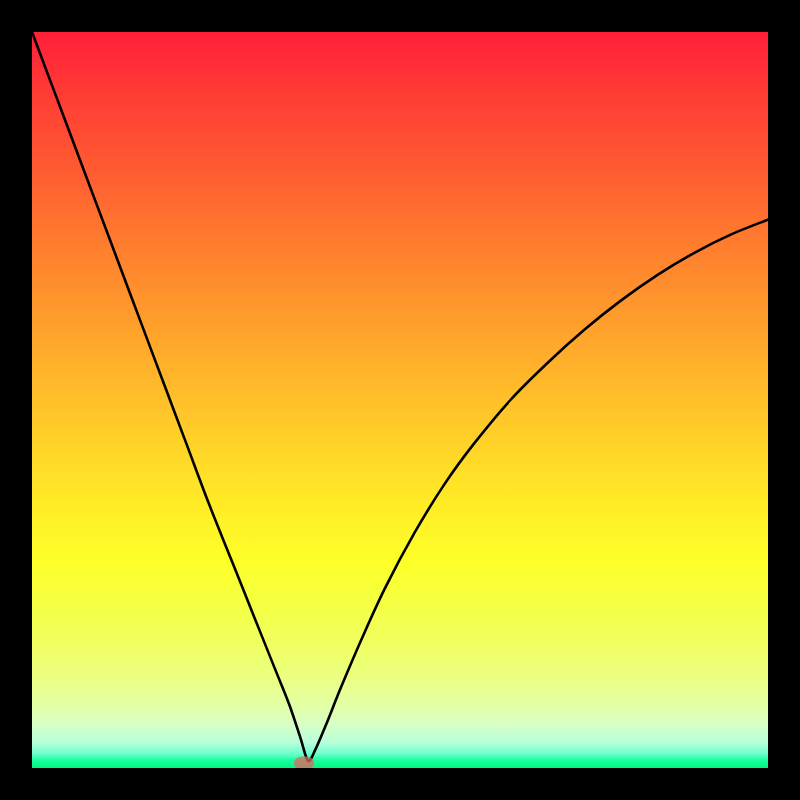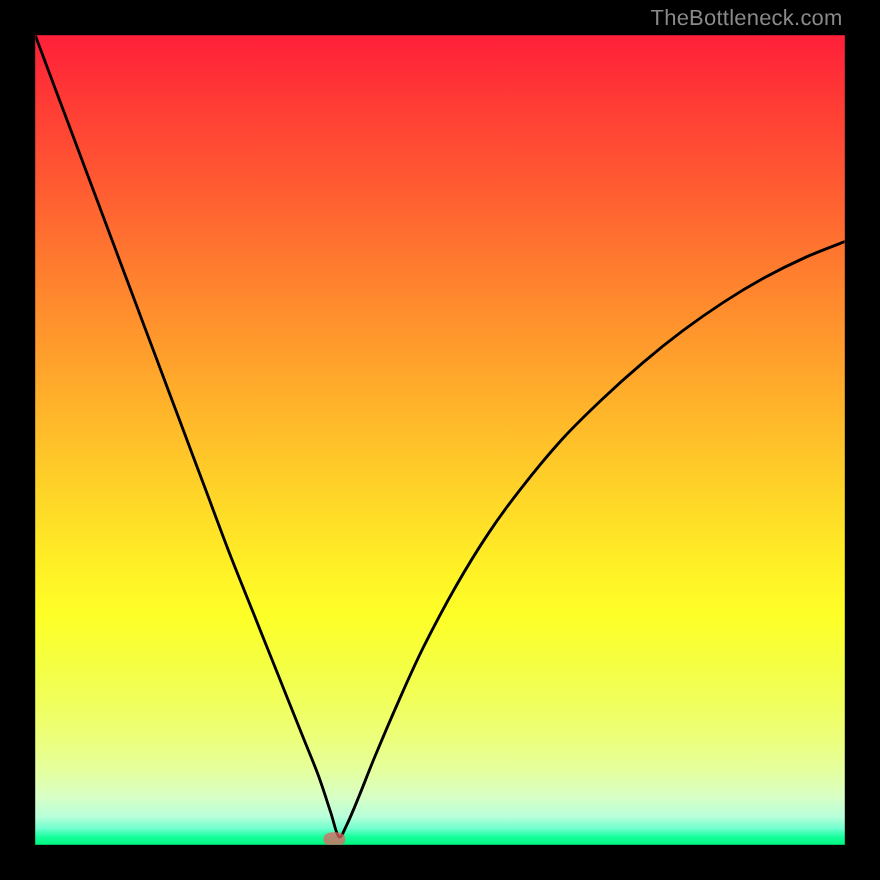--- a/index.html
+++ b/index.html
@@ -69,20 +69,19 @@
     height: 13px;
     border-radius: 8px / 6px;
     background: rgba(230, 98, 98, 0.75);
     transform: translate(-50%, -50%);
   }
 </style>
 </head>
 <body>
 
 <div class="frame">
-  <div class="watermark">TheBottleneck.com</div>
   <div class="plot-area">
     <svg class="curve" viewBox="0 0 736 736" preserveAspectRatio="none">
       <path id="curve-path" fill="none" stroke="#000" stroke-width="2.6" stroke-linecap="round" stroke-linejoin="round" d="M 0.00 0.00 C 3.53 9.42, 15.01 40.04, 22.08 58.88 C 29.15 77.72, 37.09 98.92, 44.16 117.76 C 51.23 136.60, 59.17 157.80, 66.24 176.64 C 73.31 195.48, 81.25 216.68, 88.32 235.52 C 95.39 254.36, 103.33 275.56, 110.40 294.40 C 117.47 313.24, 125.41 334.44, 132.48 353.28 C 139.55 372.12, 147.49 393.32, 154.56 412.16 C 161.63 431.00, 169.57 452.79, 176.64 471.04 C 183.71 489.29, 191.65 508.58, 198.72 526.24 C 205.79 543.90, 213.73 563.78, 220.80 581.44 C 227.87 599.10, 236.99 621.92, 242.88 636.64 C 248.77 651.36, 253.48 662.25, 257.60 673.44 C 261.72 684.63, 265.70 697.73, 268.64 706.56 C 271.58 715.39, 273.64 726.87, 276.00 728.64 C 278.36 730.41, 280.42 723.49, 283.36 717.60 C 286.30 711.71, 290.28 701.85, 294.40 691.84 C 298.52 681.83, 303.23 669.17, 309.12 655.04 C 315.01 640.91, 324.13 619.42, 331.20 603.52 C 338.27 587.62, 345.04 572.17, 353.28 555.68 C 361.52 539.19, 373.30 516.97, 382.72 500.48 C 392.14 483.99, 402.74 466.77, 412.16 452.64 C 421.58 438.51, 431.00 425.70, 441.60 412.16 C 452.20 398.62, 466.62 380.95, 478.40 368.00 C 490.18 355.05, 503.42 342.39, 515.20 331.20 C 526.98 320.01, 540.22 308.09, 552.00 298.08 C 563.78 288.07, 577.02 277.47, 588.80 268.64 C 600.58 259.81, 613.82 250.53, 625.60 242.88 C 637.38 235.23, 650.62 227.28, 662.40 220.80 C 674.18 214.32, 687.42 207.70, 699.20 202.40 C 710.98 197.10, 730.11 190.04, 736.00 187.68"></path>
     </svg>
     <div id="min-marker" class="marker" style="left: 272.32px; top: 731px;"></div>
   </div>
 </div>
 
 </body></html>

